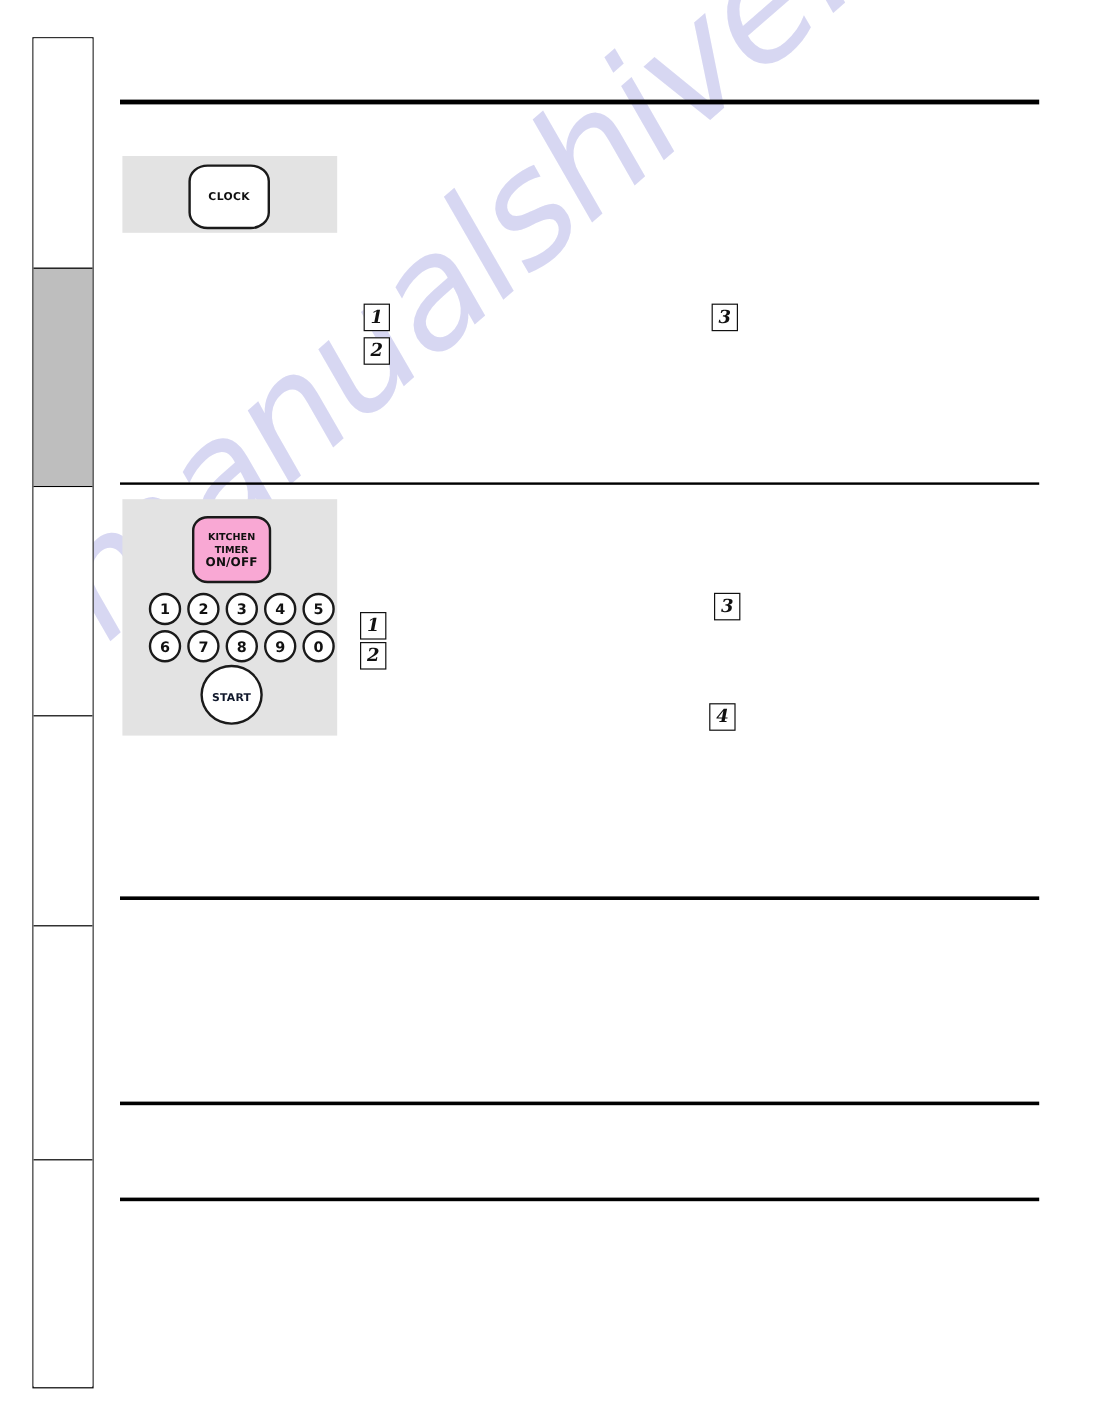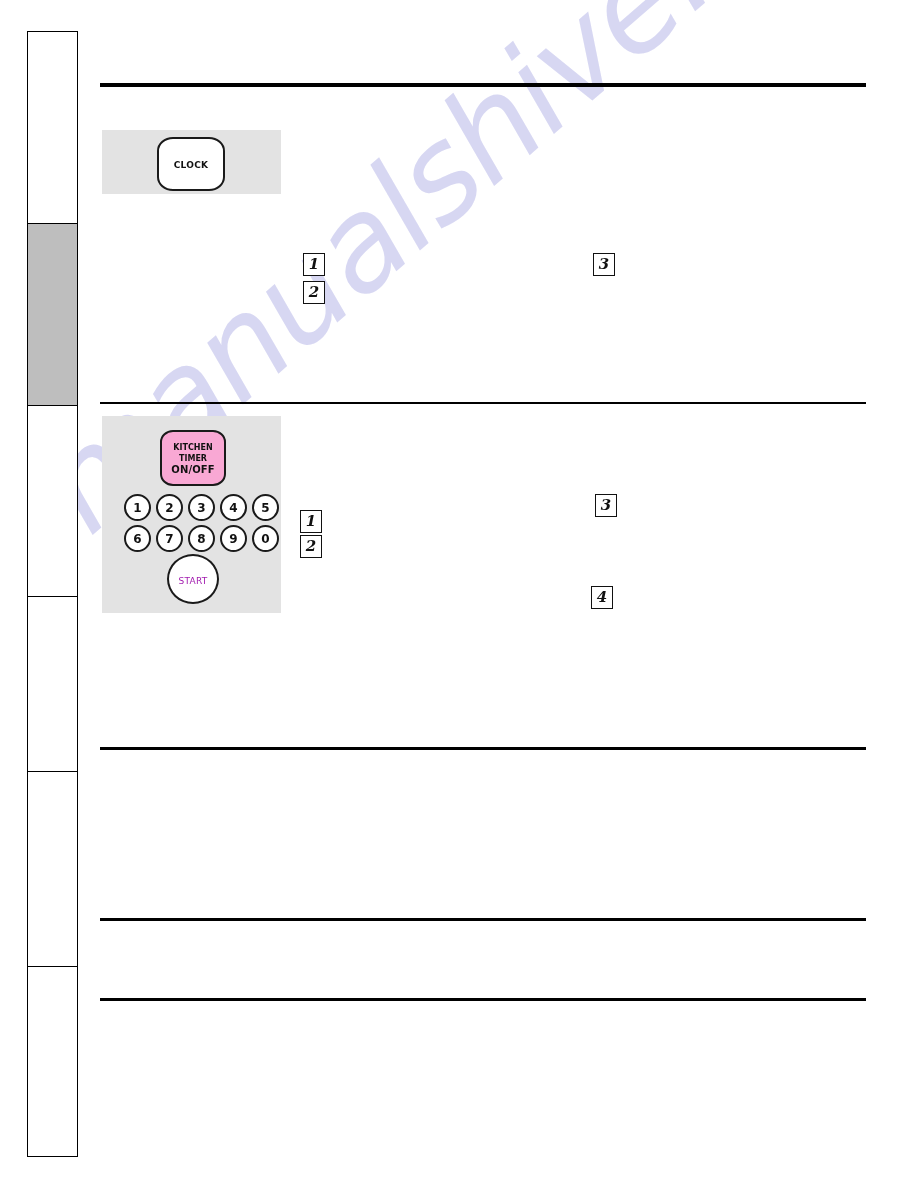--- a/index.html
+++ b/index.html
@@ -148,23 +148,23 @@
   .key-start{
     position:absolute;
     width:48px;height:46px;
     border-radius:50%;
     background:#fff;
     border:2.6px solid #1a1a1a;
     display:flex;align-items:center;justify-content:center;
   }
   .key-start .lbl{
     font-family:"DejaVu Sans",sans-serif;
-    font-weight:400;font-size:12.5px;
+    font-weight:700;font-size:12.5px;
     font-variant:small-caps;text-transform:lowercase;
-    letter-spacing:.2px;color:#a21caf;
+    letter-spacing:.2px;color:#0f172a;
   }
 
   
   .stepnum{
     position:absolute;
     width:20px;height:21px;
     border:1.5px solid #111;
     background:#fff;
     display:flex;align-items:center;justify-content:center;
     font-family:"DejaVu Serif",serif;

